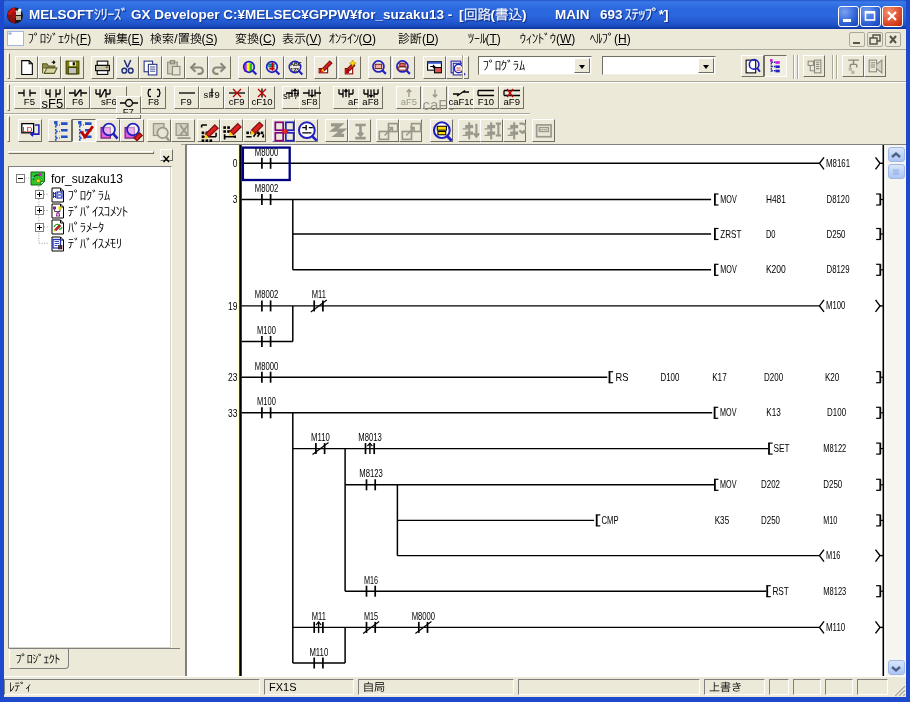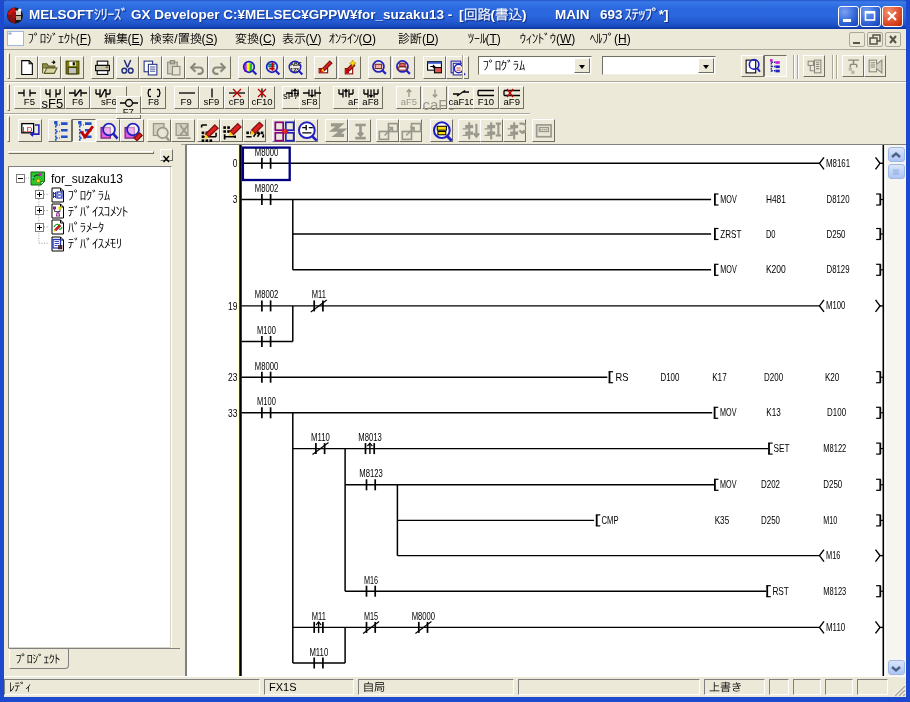--- a/index.html
+++ b/index.html
@@ -453,21 +453,21 @@
 <div class="tbbtn " style="left:173.5px;top:85.5px;width:25.3px;height:23px">
     <svg width="24" height="21" viewBox="0 0 24 21" style="position:absolute;left:0;top:0">
       <path d="M4 6 h16" stroke="#000" stroke-width="1.3" fill="none"></path>
     </svg>
     <div style="position:absolute;left:0;top:9px;width:100%;text-align:center;font-size:9.5px;color:#000;font-family:'Liberation Sans'">F9</div>
   </div>
 <div class="tbbtn " style="left:198.8px;top:85.5px;width:25.3px;height:23px">
     <svg width="24" height="21" viewBox="0 0 24 21" style="position:absolute;left:0;top:0">
       <path d="M12 1.5 v9" stroke="#000" stroke-width="1.3" fill="none"></path>
     </svg>
-    <div style="position:absolute;left:0;top:9px;width:100%;text-align:center;font-size:9.5px;color:#000;font-family:Liberation Sans, sans-serif">sF9</div>
+    <div style="position:absolute;left:0;top:3px;width:100%;text-align:center;font-size:9.5px;color:#000;font-family:Liberation Mono, monospace">sF9</div>
   </div>
 <div class="tbbtn " style="left:224.1px;top:85.5px;width:25.3px;height:23px">
     <svg width="24" height="21" viewBox="0 0 24 21" style="position:absolute;left:0;top:0">
       <path d="M4 6 h16" stroke="#000" stroke-width="1.3" fill="none"></path>
       <path d="M8 2 L16 10 M16 2 L8 10" stroke="#c00000" stroke-width="1.3" fill="none"></path>
     </svg>
     <div style="position:absolute;left:0;top:9px;width:100%;text-align:center;font-size:9.5px;color:#000;font-family:'Liberation Sans'">cF9</div>
   </div>
 <div class="tbbtn " style="left:249.4px;top:85.5px;width:25.3px;height:23px">
     <svg width="24" height="21" viewBox="0 0 24 21" style="position:absolute;left:0;top:0">

